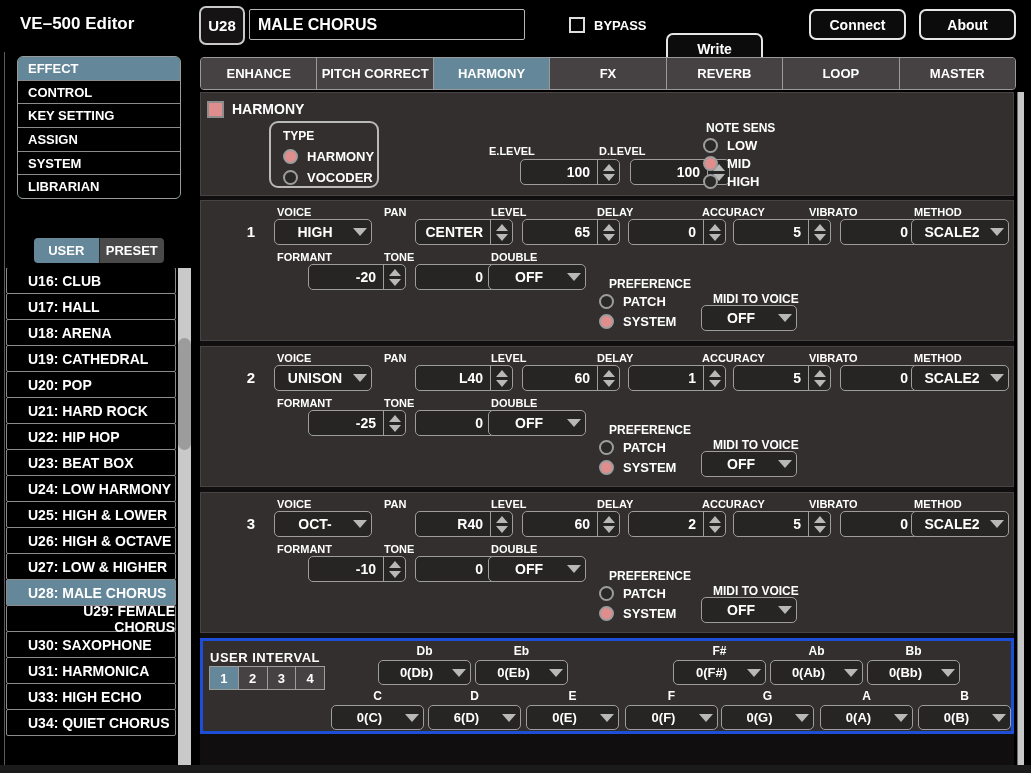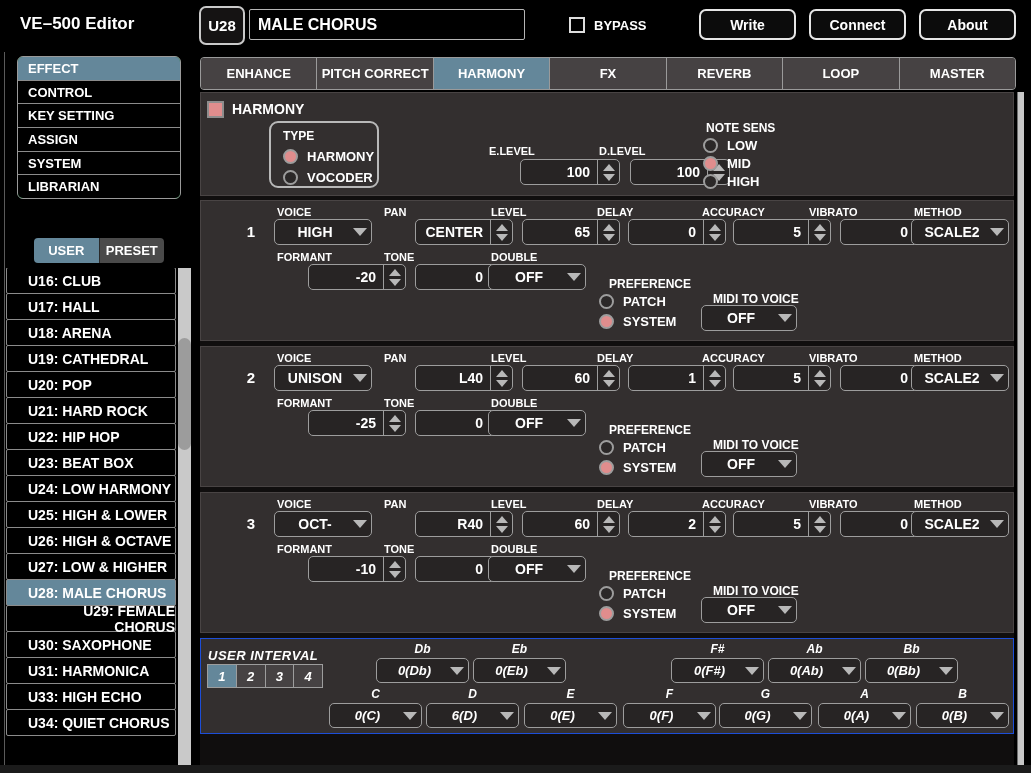--- a/index.html
+++ b/index.html
@@ -10,21 +10,21 @@
   .app-title{position:absolute;left:20px;top:14px;font-size:17px;}
   .patch-num{position:absolute;left:199px;top:6px;width:42px;height:35px;background:#151313;
              border:2px solid #c9c9c9;border-radius:7px;display:flex;align-items:center;justify-content:center;font-size:15px;}
   .patch-name{position:absolute;left:249px;top:9px;width:276px;height:31px;background:#000;color:#fff;
               border:1px solid #b5b5b5;border-radius:2px;box-sizing:border-box;padding:0 8px;
               font-family:"Liberation Sans",sans-serif;font-weight:bold;font-size:16px;outline:none;}
   .bypass{position:absolute;left:569px;top:17px;display:flex;align-items:center;gap:9px;font-size:13px;}
   .bypass-box{width:12px;height:12px;border:2px solid #dedede;background:transparent;}
   .top-btn{position:absolute;top:9px;width:97px;height:31px;background:#0c0c0c;border:2px solid #e6e6e6;
            border-radius:7px;box-sizing:border-box;display:flex;align-items:center;justify-content:center;font-size:14px;cursor:default;}
-  .btn-write{left:699px;} .btn-connect{left:809px;} .btn-about{left:919px;}
+  .btn-write{left:666px;margin-top:24px;} .btn-connect{left:809px;} .btn-about{left:919px;}
 
   
   .left-edge{position:absolute;left:4px;top:52px;width:1px;height:714px;background:#5a5a5a;}
   .nav-list{position:absolute;left:17px;top:56px;width:162px;border:1px solid #9a9a9a;border-radius:6px;
             overflow:hidden;background:#15803d;}
   .nav-item{height:22.7px;border-bottom:1px solid #8b8b8b;display:flex;align-items:center;padding-left:10px;font-size:13px;background:#000;}
   .nav-item:last-child{border-bottom:none;}
   .nav-item.selected{background:#64879a;}
   .list-tabs{position:absolute;left:34px;top:238px;width:130px;height:25px;display:flex;border-radius:4px;overflow:hidden;}
   .seg{flex:1;display:flex;align-items:center;justify-content:center;font-size:13px;background:#4a4a4a;border-right:1px solid #2a2a2a;}
@@ -45,21 +45,21 @@
   .tab.selected{background:#64879a;}
 
   
   .main-bg{position:absolute;left:200px;top:92px;width:814px;height:674px;background:#100e0e;}
   .main-scroll{position:absolute;left:1017px;top:92px;width:6px;height:674px;background:#c6c6c6;border-left:1px solid #6e6e6e;}
   .section{position:absolute;left:200px;width:814px;background:#332f2f;border:1px solid #494444;box-sizing:border-box;}
   .sec-top{top:92px;height:104px;}
   .r1{top:200px;height:141px;}
   .r2{top:346px;height:141px;}
   .r3{top:492px;height:141px;}
-  .sec-ui{top:638px;height:96px;border:1px solid #1d4ed8;font-style:italic;}
+  .sec-ui{top:638px;height:96px;border:3px solid #1d4ed8;}
   .footer-strip{position:absolute;left:0;top:765px;width:1031px;height:8px;background:#1b1b1b;}
 
   
   .flabel{position:absolute;font-size:11px;margin-left:3px;white-space:nowrap;}
   .spinner{position:absolute;height:26px;background:#272424;border:1px solid #9d9d9d;border-radius:5px;
            box-sizing:border-box;display:flex;overflow:hidden;margin-left:34px;}
   .spin-val{flex:1;display:flex;align-items:center;justify-content:flex-end;padding-right:7px;font-size:14px;}
   .spin-arrows{width:21px;border-left:1px solid #9d9d9d;display:flex;flex-direction:column;align-items:center;justify-content:center;gap:3px;}
   .tri-up{width:0;height:0;border-left:6px solid transparent;border-right:6px solid transparent;border-bottom:7px solid #b8b8b8;}
   .tri-dn{width:0;height:0;border-left:6px solid transparent;border-right:6px solid transparent;border-top:7px solid #b8b8b8;}

